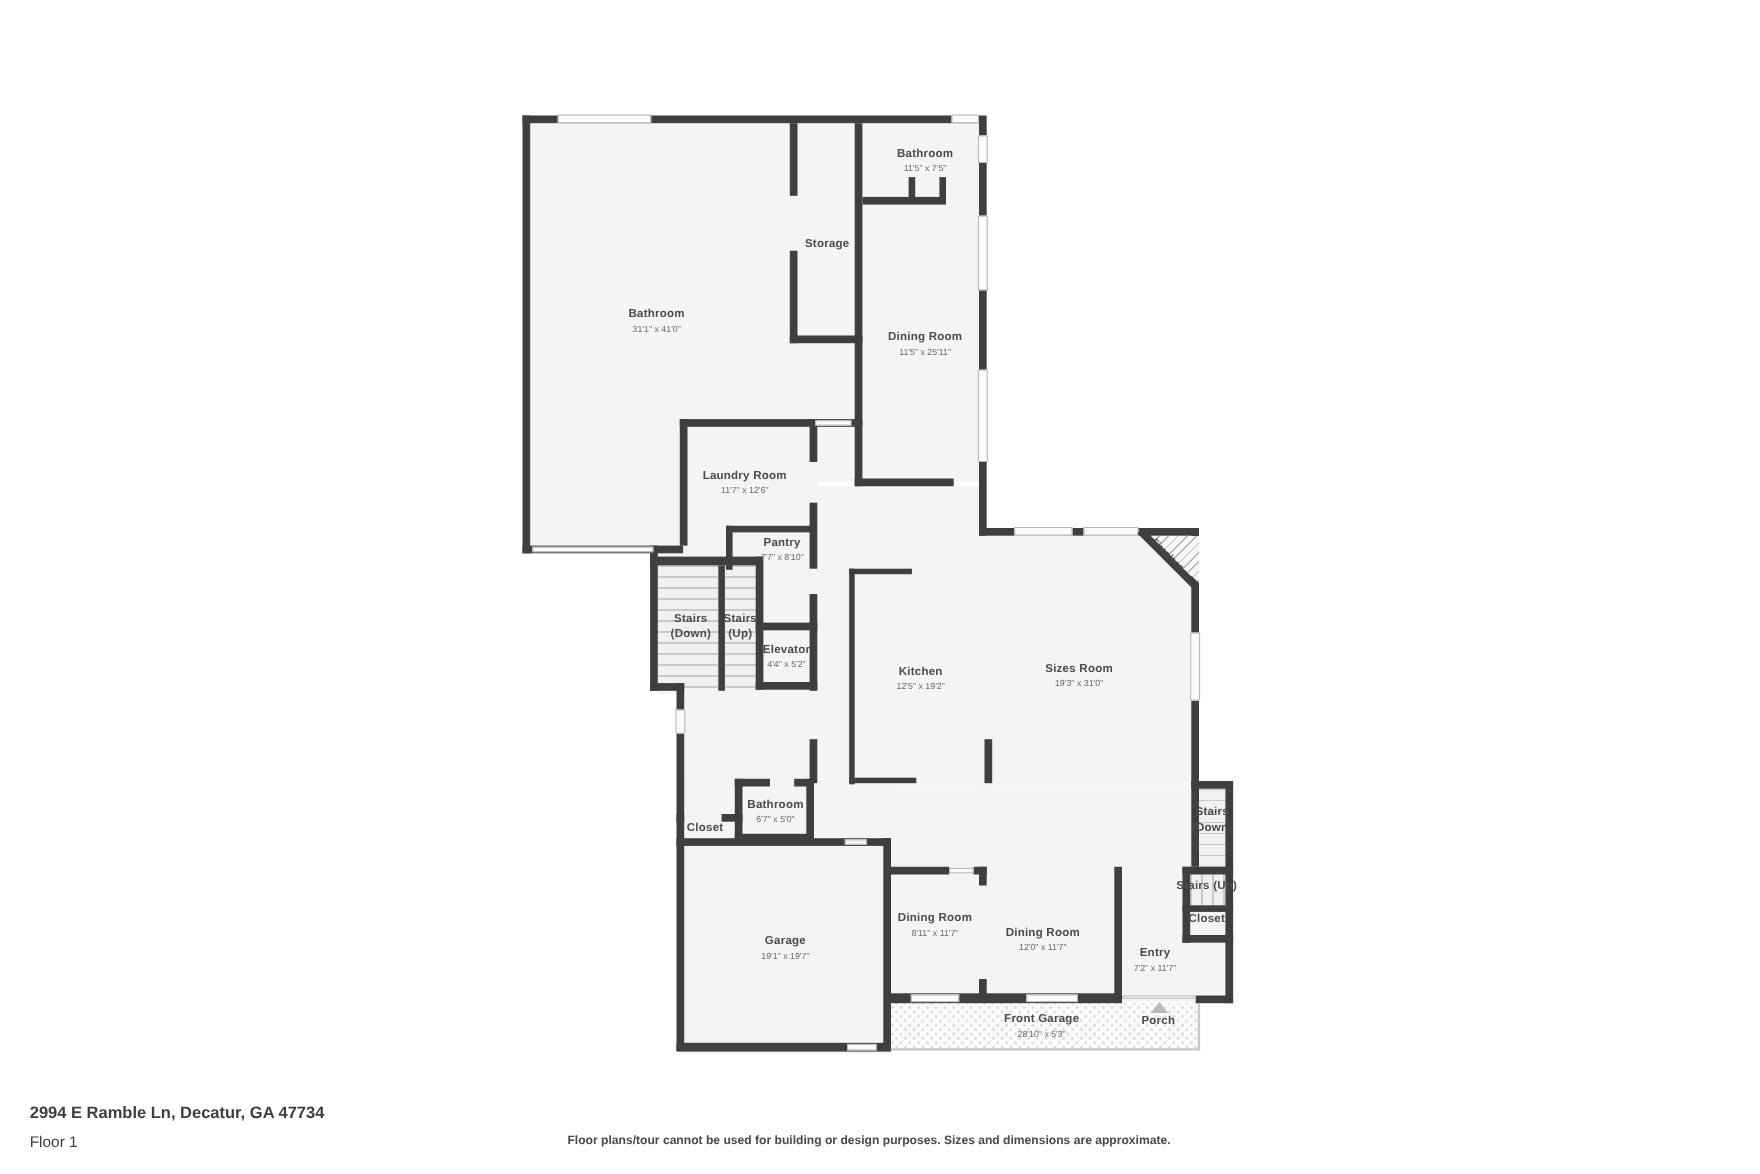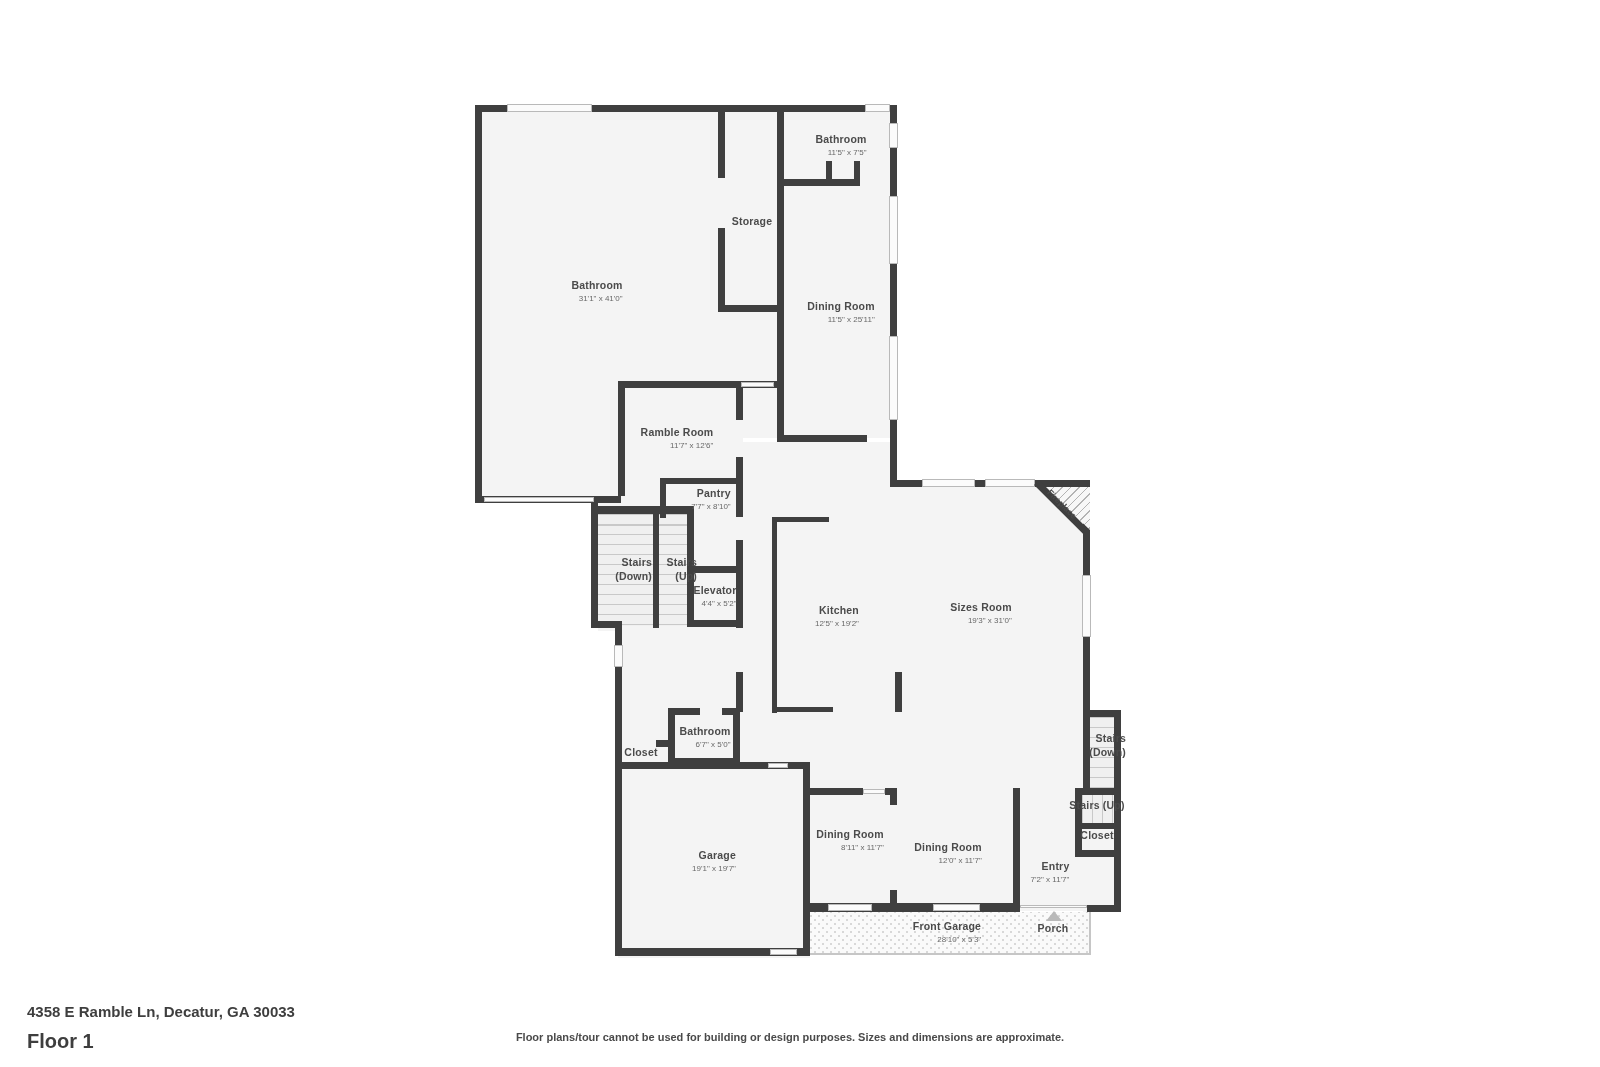--- a/index.html
+++ b/index.html
@@ -3,41 +3,41 @@
 <meta charset="utf-8">
 <style>
   html,body{margin:0;padding:0;background:#fff;}
   body{width:1600px;height:1067px;position:relative;font-family:"Liberation Sans",sans-serif;overflow:hidden;}
   #plan{position:absolute;left:0;top:0;width:1600px;height:1067px;}
   .fill{position:absolute;background:#f4f4f4;z-index:1;}
   .tread-h{position:absolute;z-index:2;background:repeating-linear-gradient(180deg,#c9c9c9 0 1.5px,#f0f0f0 1.5px 10px);}
   .tread-v{position:absolute;z-index:2;background:repeating-linear-gradient(90deg,#c9c9c9 0 1.5px,#f0f0f0 1.5px 10px);}
   .wall{position:absolute;background:#3f3f3f;z-index:3;}
   .win{position:absolute;background:#fbfbfb;border:1px solid #b9b9b9;box-sizing:border-box;z-index:4;}
-  .lbl{position:absolute;transform:translate(-50%,-50%);text-align:right;z-index:6;line-height:1.3;}
+  .lbl{position:absolute;transform:translate(-50%,-50%);text-align:center;z-index:6;line-height:1.3;}
   .rname{font-size:10.5px;font-weight:bold;color:#4b4b4b;white-space:nowrap;letter-spacing:.2px;}
   .wrap .rname{white-space:normal;width:48px;}
   .rdims{font-size:8px;color:#686868;margin-top:1px;white-space:nowrap;}
   .rdims:empty{display:none;}
   #porch{position:absolute;left:807px;top:912px;width:284px;height:43px;z-index:1;
     background-color:#fafafa;
     background-image:radial-gradient(circle,#d8d8d8 1px,transparent 1.4px),radial-gradient(circle,#d8d8d8 1px,transparent 1.4px);
     background-size:8px 8px;background-position:0 0,4px 4px;
     border-right:2px solid #c6c6c6;border-bottom:2px solid #c6c6c6;box-sizing:border-box;}
   #fp-hatch{position:absolute;left:1045px;top:487px;width:45px;height:43px;z-index:4;
     clip-path:polygon(0 0,100% 0,100% 100%);
     background:repeating-linear-gradient(135deg,#b3b3b3 0 1px,#f7f7f7 1px 6px);}
   #fp-diag{position:absolute;left:1039px;top:480px;width:72px;height:7px;background:#3f3f3f;
     transform:rotate(45deg);transform-origin:0 0;z-index:5;}
   #fp-label{position:absolute;left:1062px;top:504px;z-index:6;transform:translate(-50%,-50%) rotate(45deg);
     font-size:8.5px;font-weight:bold;color:#4b4b4b;white-space:nowrap;}
   #entry-arrow{position:absolute;left:1046px;top:911px;width:0;height:0;z-index:6;
     border-left:8px solid transparent;border-right:8px solid transparent;border-bottom:10px solid #b9b9b9;}
   .footer-address{position:absolute;left:27px;top:1003px;font-size:15px;font-weight:bold;color:#3e3e3e;}
-  .footer-floor{position:absolute;left:27px;top:1030px;font-size:20px;font-weight:bold;color:#3e3e3e;}
+  .footer-floor{position:absolute;left:27px;top:1030px;font-size:14px;font-weight:normal;color:#3e3e3e;}
   .footer-disclaimer{position:absolute;left:790px;top:1031px;transform:translateX(-50%);
     font-size:11px;font-weight:bold;color:#4a4a4a;white-space:nowrap;}
 </style>
 </head>
 <body>
 
 <div id="plan">
 
   <div id="porch"></div>
   <div id="fp-hatch"></div>
@@ -54,21 +54,21 @@
   </div>
   <div class="lbl" style="left:841px;top:146px">
     <div class="rname">Bathroom</div>
     <div class="rdims">11'5" x 7'5"</div>
   </div>
   <div class="lbl" style="left:841px;top:313px">
     <div class="rname">Dining Room</div>
     <div class="rdims">11'5" x 25'11"</div>
   </div>
   <div class="lbl" style="left:677px;top:439px">
-    <div class="rname">Ramble Room</div>
+    <div class="rname">Laundry Room</div>
     <div class="rdims">11'7" x 12'6"</div>
   </div>
   <div class="lbl" style="left:711px;top:500px">
     <div class="rname">Pantry</div>
     <div class="rdims">7'7" x 8'10"</div>
   </div>
   <div class="lbl wrap" style="left:628px;top:570px">
     <div class="rname">Stairs (Down)</div>
   </div>
   <div class="lbl wrap" style="left:673px;top:570px">
@@ -209,15 +209,15 @@
     <div class="win" style="left: 1082px; top: 575px; width: 9px; height: 62px;"></div>
     <div class="win" style="left: 614px; top: 645px; width: 9px; height: 22px;"></div>
     <div class="win" style="left: 768px; top: 763px; width: 20px; height: 5px;"></div>
     <div class="win" style="left: 863px; top: 789px; width: 22px; height: 5px;"></div>
     <div class="win" style="left: 828px; top: 904px; width: 44px; height: 7px;"></div>
     <div class="win" style="left: 933px; top: 904px; width: 47px; height: 7px;"></div>
     <div class="win" style="left: 770px; top: 949px; width: 27px; height: 6px;"></div>
     <div class="win" style="left: 1020px; top: 905px; width: 67px; height: 3px;"></div>
   </div>
 
-<div class="footer-address">4358 E Ramble Ln, Decatur, GA 30033</div>
+<div class="footer-address">2994 E Ramble Ln, Decatur, GA 47734</div>
 <div class="footer-floor">Floor 1</div>
 <div class="footer-disclaimer">Floor plans/tour cannot be used for building or design purposes. Sizes and dimensions are approximate.</div>
 
 </body></html>

